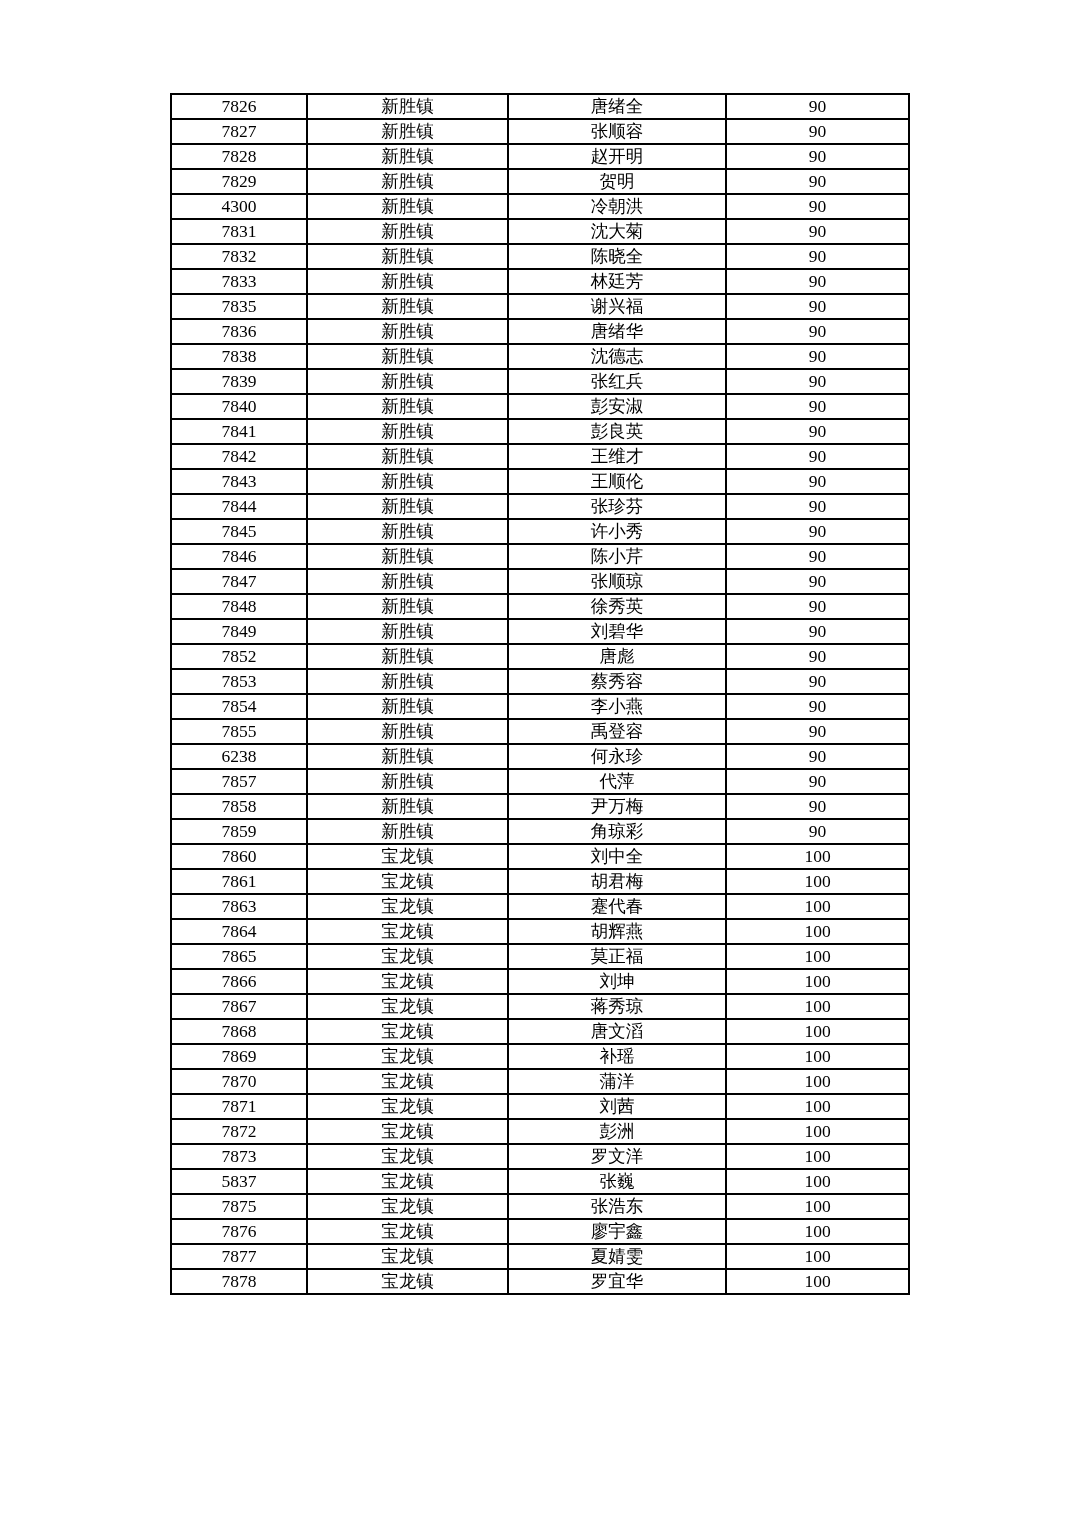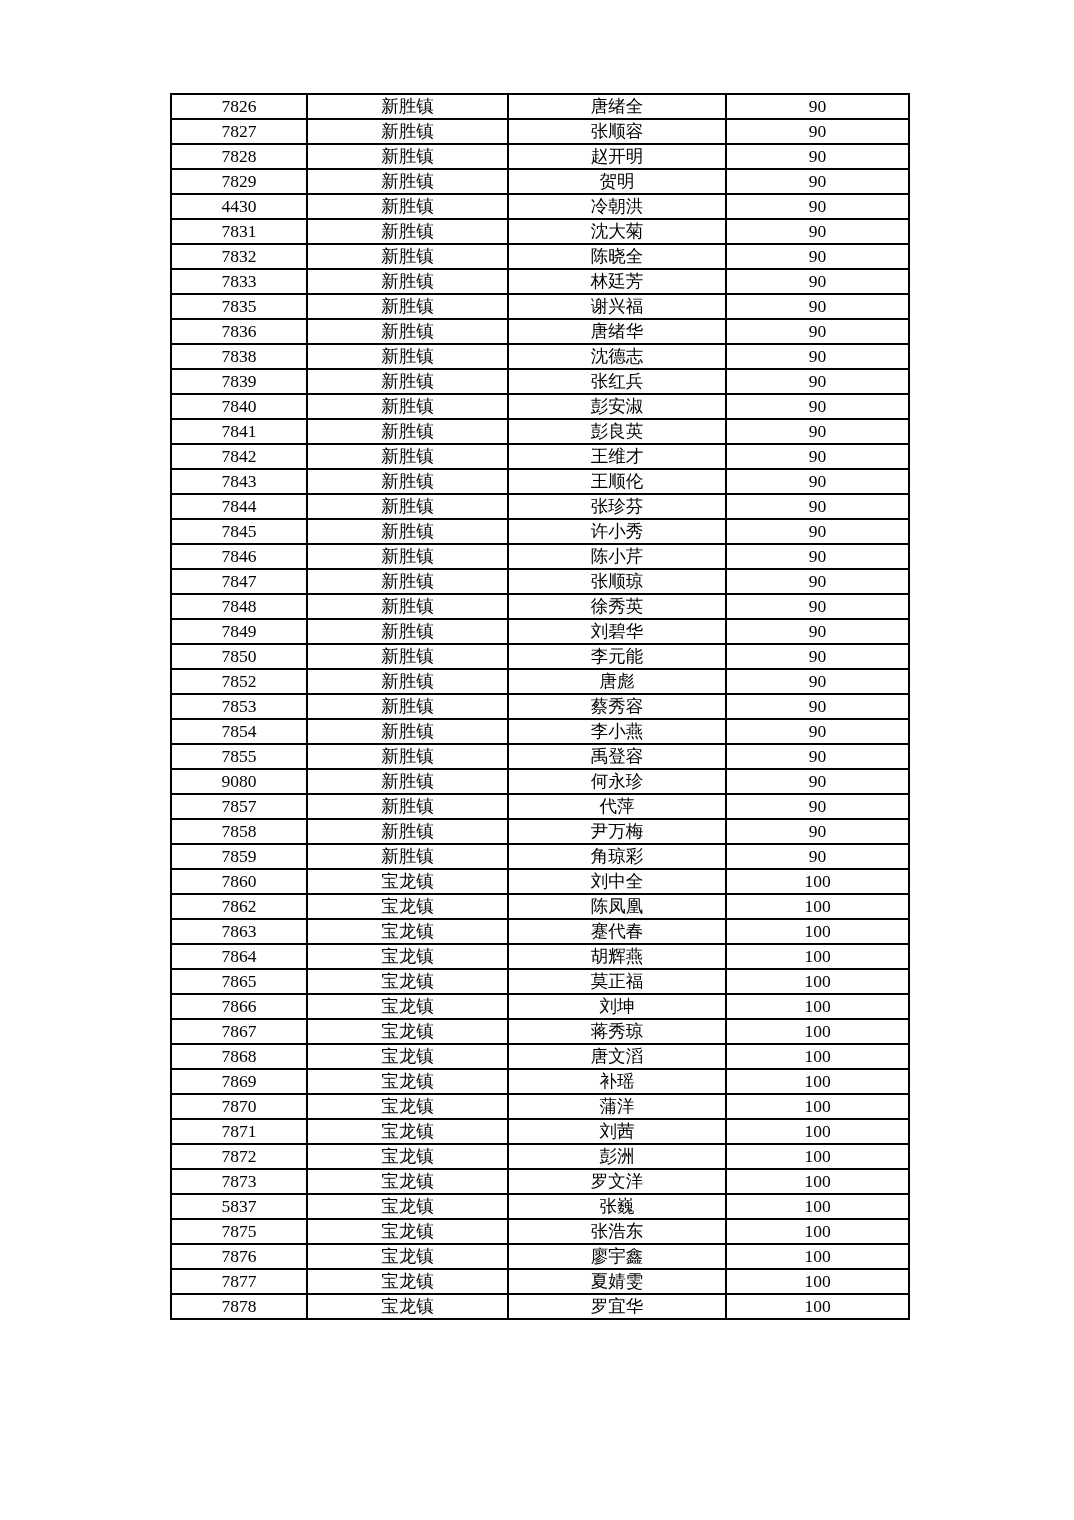--- a/index.html
+++ b/index.html
@@ -72,21 +72,21 @@
           <td>赵开明</td>
           <td>90</td>
         </tr>
         <tr>
           <td>7829</td>
           <td>新胜镇</td>
           <td>贺明</td>
           <td>90</td>
         </tr>
         <tr>
-          <td>4430</td>
+          <td>4300</td>
           <td>新胜镇</td>
           <td>冷朝洪</td>
           <td>90</td>
         </tr>
         <tr>
           <td>7831</td>
           <td>新胜镇</td>
           <td>沈大菊</td>
           <td>90</td>
         </tr>
@@ -180,26 +180,20 @@
           <td>徐秀英</td>
           <td>90</td>
         </tr>
         <tr>
           <td>7849</td>
           <td>新胜镇</td>
           <td>刘碧华</td>
           <td>90</td>
         </tr>
         <tr>
-          <td>7850</td>
-          <td>新胜镇</td>
-          <td>李元能</td>
-          <td>90</td>
-        </tr>
-        <tr>
           <td>7852</td>
           <td>新胜镇</td>
           <td>唐彪</td>
           <td>90</td>
         </tr>
         <tr>
           <td>7853</td>
           <td>新胜镇</td>
           <td>蔡秀容</td>
           <td>90</td>
@@ -210,21 +204,21 @@
           <td>李小燕</td>
           <td>90</td>
         </tr>
         <tr>
           <td>7855</td>
           <td>新胜镇</td>
           <td>禹登容</td>
           <td>90</td>
         </tr>
         <tr>
-          <td>9080</td>
+          <td>6238</td>
           <td>新胜镇</td>
           <td>何永珍</td>
           <td>90</td>
         </tr>
         <tr>
           <td>7857</td>
           <td>新胜镇</td>
           <td>代萍</td>
           <td>90</td>
         </tr>
@@ -240,23 +234,23 @@
           <td>角琼彩</td>
           <td>90</td>
         </tr>
         <tr>
           <td>7860</td>
           <td>宝龙镇</td>
           <td>刘中全</td>
           <td>100</td>
         </tr>
         <tr>
-          <td>7862</td>
-          <td>宝龙镇</td>
-          <td>陈凤凰</td>
+          <td>7861</td>
+          <td>宝龙镇</td>
+          <td>胡君梅</td>
           <td>100</td>
         </tr>
         <tr>
           <td>7863</td>
           <td>宝龙镇</td>
           <td>蹇代春</td>
           <td>100</td>
         </tr>
         <tr>
           <td>7864</td>

